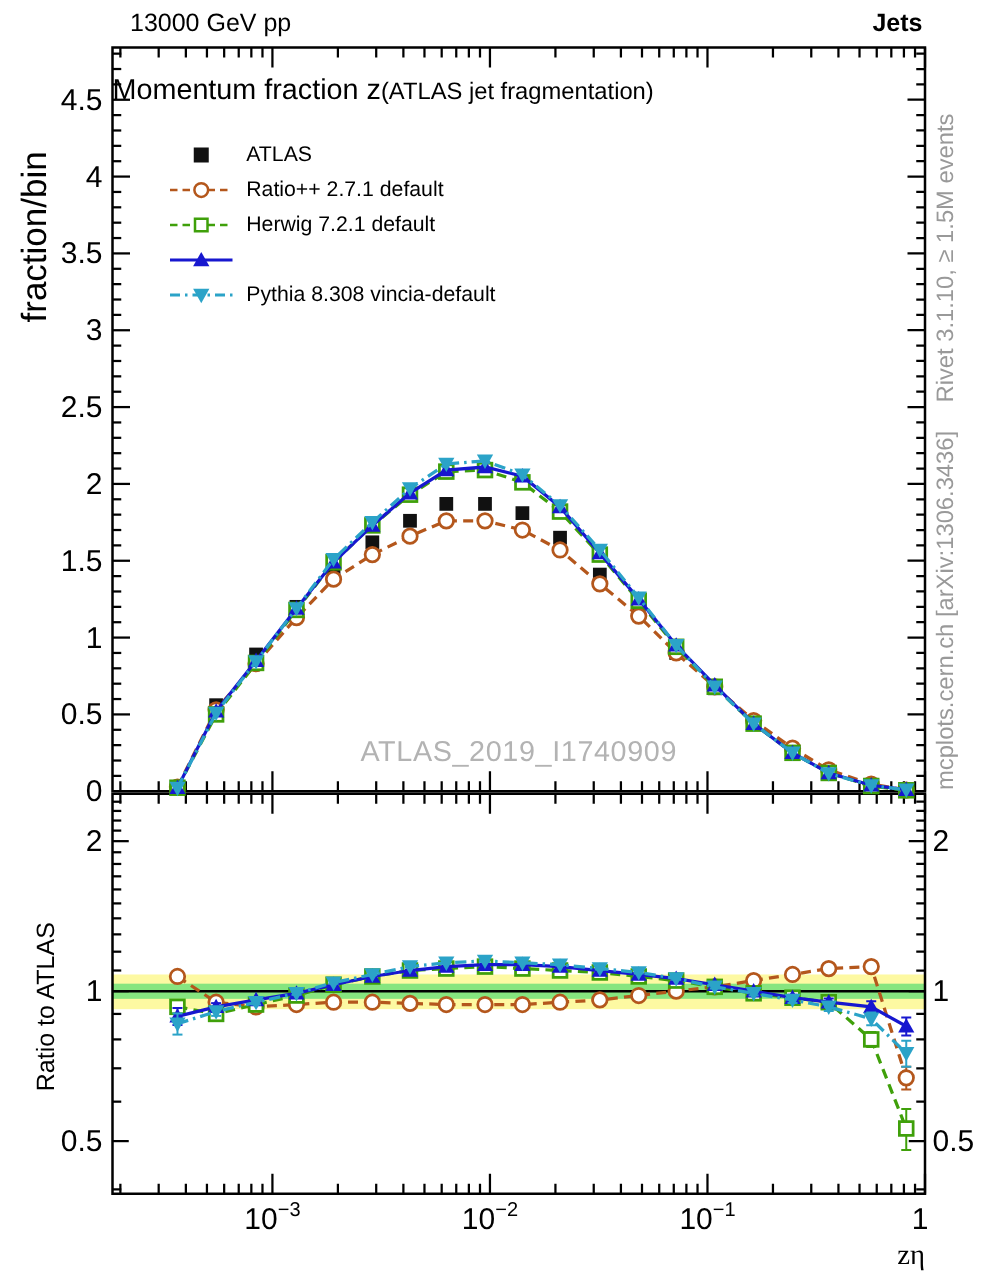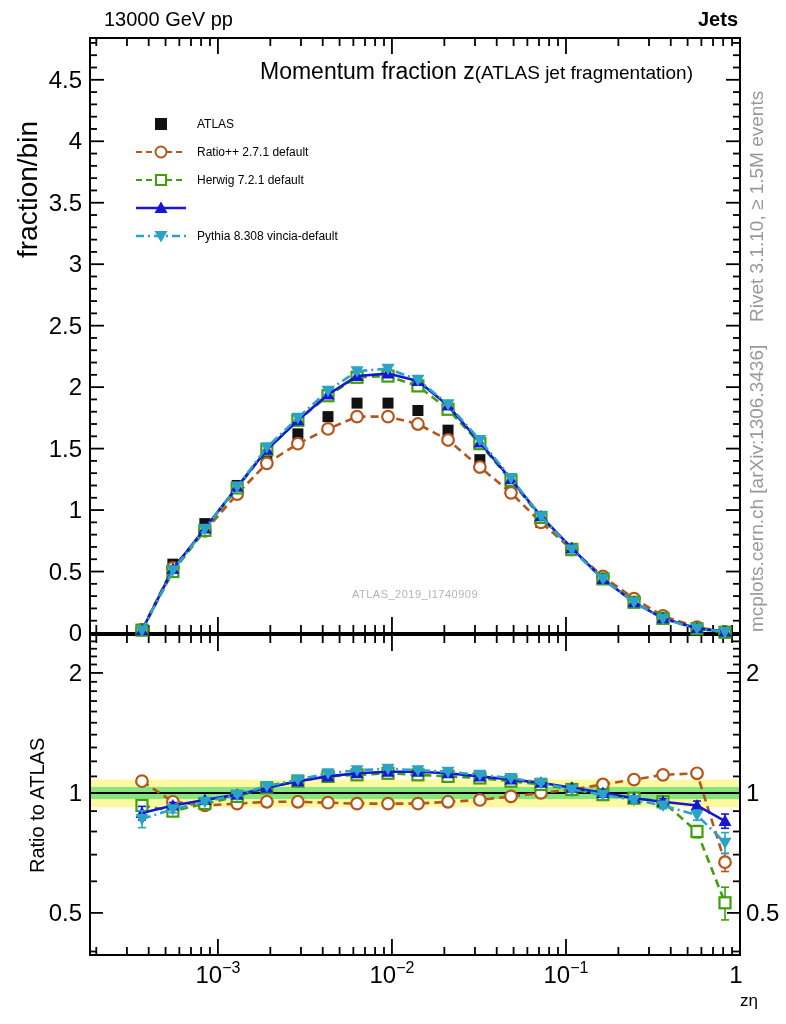--- a/index.html
+++ b/index.html
@@ -3,37 +3,37 @@
 <meta charset="utf-8">
 <style>
   html,body{margin:0;padding:0;background:#fff;}
   .stage{position:relative;width:786px;height:1024px;background:#fff;overflow:hidden;
          font-family:"Liberation Sans",sans-serif;color:#000;}
   .stage svg.chart{position:absolute;left:0;top:0;}
   svg text{font-family:"Liberation Sans",sans-serif;}
   .hdr{position:absolute;top:8px;font-size:20px;font-weight:400;}
   .hdr.left{left:104px;}
   .hdr.right{right:48px;font-weight:bold;}
-  .title-line{position:absolute;left:90px;width:603px;top:58px;text-align:right;white-space:nowrap;}
+  .title-line{position:absolute;left:90px;width:603px;top:58px;text-align:left;white-space:nowrap;}
   .tmain{font-size:23px;}
   .tsub{font-size:19px;}
   .legend{position:absolute;left:135px;top:110px;}
   .lrow{display:flex;align-items:center;height:28px;}
   .lrow .sw{flex:0 0 52px;margin-right:10px;}
-  .llab{font-size:12px;white-space:nowrap;}
+  .llab{font-size:17px;white-space:nowrap;}
   .vlabel{position:absolute;transform:rotate(-90deg);transform-origin:0 0;white-space:nowrap;}
   .ylab-top{left:12px;top:258px;font-size:28px;}
   .ylab-bot{left:26px;top:873px;font-size:20px;}
   .sidenote{position:absolute;transform:rotate(-90deg);transform-origin:0 0;white-space:nowrap;
             color:#999;font-size:19px;}
   .sn-top{left:746px;top:322px;}
   .sn-bot{left:746px;top:632px;}
   .watermark{position:absolute;left:90px;right:46px;top:588px;text-align:center;
-             color:#b3b3b3;font-size:11px;letter-spacing:0.5px;}
-  .xaxis-label{position:absolute;right:28px;top:991px;font-size:17px;}
+             color:#b3b3b3;font-size:23px;letter-spacing:0.5px;}
+  .xaxis-label{position:absolute;right:46px;top:991px;font-size:23px;font-family:Liberation Serif, serif;}
 </style>
 </head>
 <body>
 
 <div class="stage">
 
   <svg class="chart" id="chart-svg" width="786" height="1024" viewBox="0 0 786 1024">
       <rect x="90" y="779.5837205531432" width="650" height="27.75330481911692" fill="#fdf9a2"></rect>
       <rect x="90" y="786.9502568514713" width="650" height="12.12107447371352" fill="#86e57f"></rect>
       <line x1="90" y1="792.9047130205004" x2="740" y2="792.9047130205004" stroke="#000" stroke-width="2"></line>

